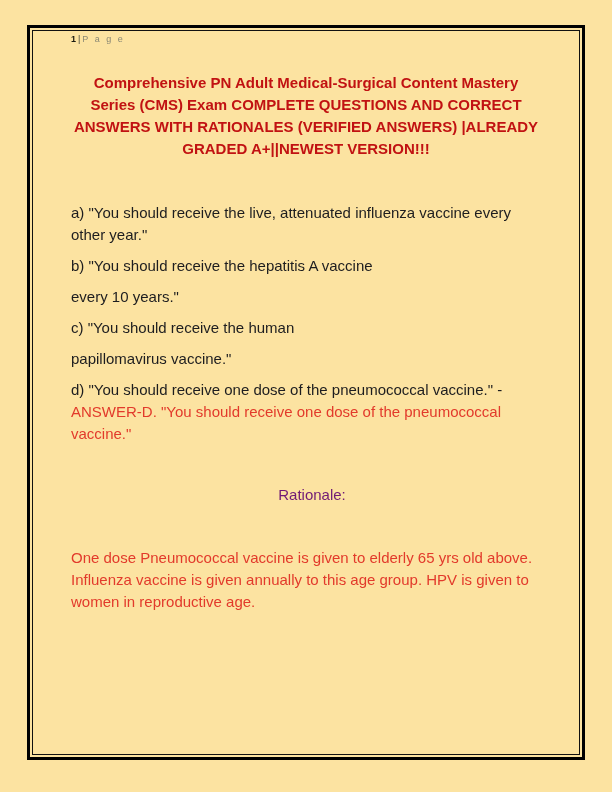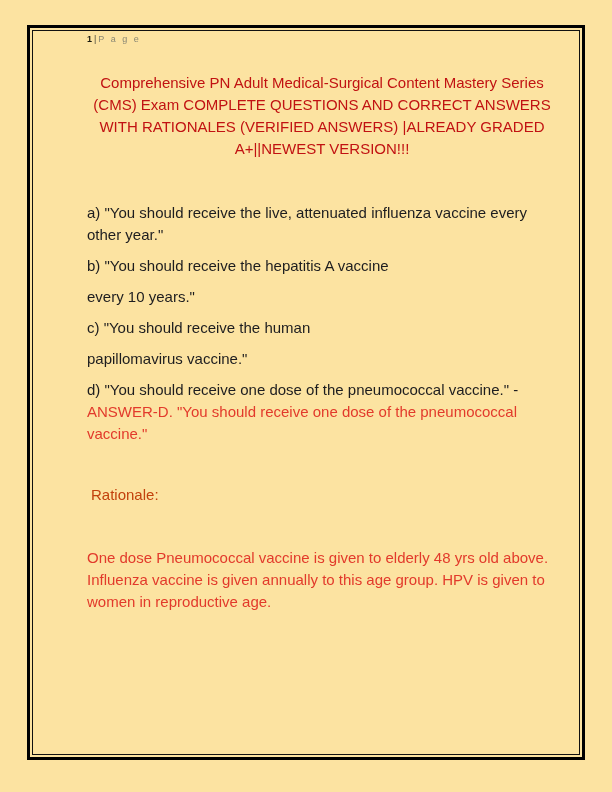--- a/index.html
+++ b/index.html
@@ -29,21 +29,21 @@
   .page-frame-inner {
     width: 100%;
     height: 100%;
     box-sizing: border-box;
     border: 1px solid #111111;
   }
 
   
   .content {
     position: absolute;
-    left: 87px;
+    left: 71px;
     top: 33px;
     width: 470px;
     font-size: 15px;
     line-height: 22px;
     color: #1D1D1F;
   }
 
   .page-header {
     font-size: 9px;
     line-height: 12px;
@@ -59,21 +59,21 @@
     margin: 0 2px;
   }
   .page-header .page-word {
     color: #8A8874;
     letter-spacing: 2px;
   }
 
   .doc-title {
     margin: 27px 0 0 0;
     text-align: center;
-    font-weight: normal;
+    font-weight: bold;
     color: #C11212;
     font-size: 15px;
     line-height: 22px;
   }
 
   .question {
     margin: 10px 0 0 0;
   }
 
   .opt {
@@ -84,22 +84,23 @@
   .opt-b2   { margin-top: 9px; }
   .opt-c    { margin-top: 9px; }
   .opt-c2   { margin-top: 9px; }
   .opt-d    { margin-top: 9px; }
 
   .red {
     color: #E23A2B;
   }
 
   .rationale-heading {
-    margin: 39px 0 0 4px;
-    color: #c2410c;
+    margin: 39px 0 0 12px;
+    color: #701a75;
+    text-align: center;
   }
   .rationale-text {
     margin: 41px 0 0 0;
     color: #E23A2B;
   }
 </style>
 </head>
 <body>
 
 <div class="page-frame">
@@ -118,15 +119,15 @@
   <p class="opt opt-a">a) "You should receive the live, attenuated influenza vaccine every other year."</p>
   <p class="opt opt-b">b) "You should receive the hepatitis A vaccine</p>
   <p class="opt opt-b2">every 10 years."</p>
   <p class="opt opt-c">c) "You should receive the human</p>
   <p class="opt opt-c2">papillomavirus vaccine."</p>
 
   <p class="opt opt-d"><span>d) "You should receive one dose of the pneumococcal vaccine." - </span><span class="red">ANSWER-D. "You should receive one dose of the pneumococcal vaccine."</span></p>
 
   <p class="rationale-heading">Rationale:</p>
 
-  <p class="rationale-text">One dose Pneumococcal vaccine is given to elderly 48 yrs old above. Influenza vaccine is given annually to this age group. HPV is given to women in reproductive age.</p>
+  <p class="rationale-text">One dose Pneumococcal vaccine is given to elderly 65 yrs old above. Influenza vaccine is given annually to this age group. HPV is given to women in reproductive age.</p>
 
 </div>
 
 </body></html>

